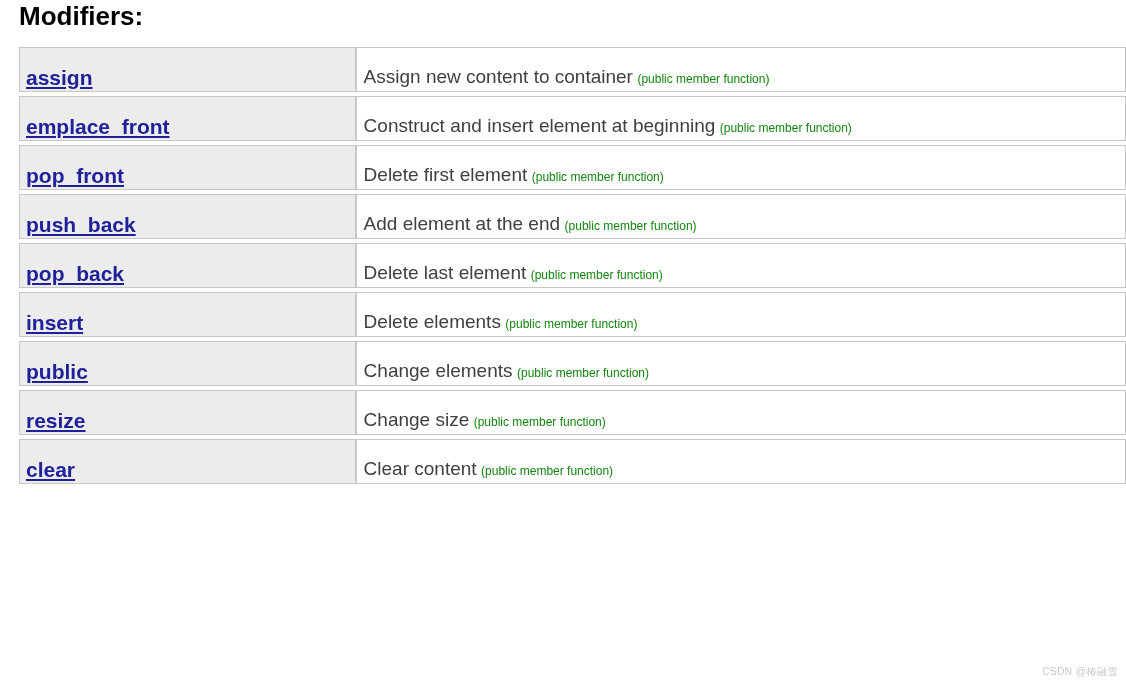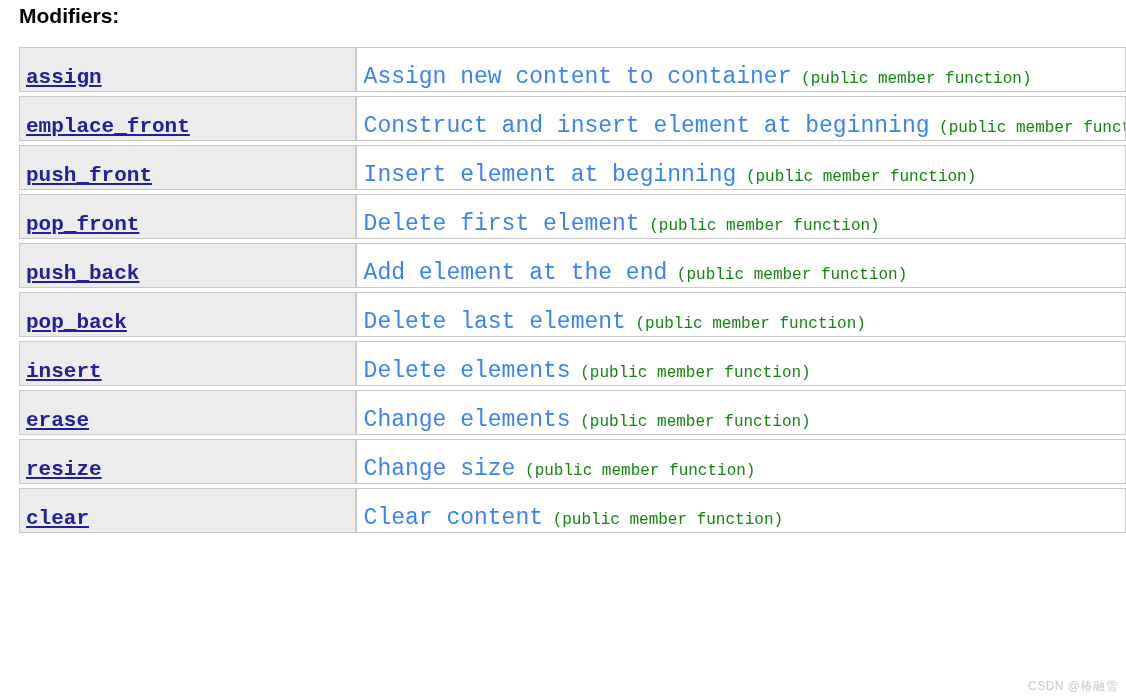--- a/index.html
+++ b/index.html
@@ -13,21 +13,21 @@
     position: relative;
     font-family: "Liberation Sans", sans-serif;
     color: #000000;
     overflow: hidden;
   }
 
   .page-heading {
     position: absolute;
     left: 19px;
     top: 2px;
-    font-size: 21px;
+    font-size: 26px;
     font-weight: bold;
     line-height: 28px;
     color: #000000;
     letter-spacing: 0px;
   }
 
   .member-table {
     position: absolute;
     left: 19px;
     top: 43px;
@@ -40,21 +40,20 @@
   .member-table tr {
     height: 45px;
   }
 
   .member-table td {
     border: 1px solid #c8c8c8;
     padding: 16px 0 0 6px;
     vertical-align: middle;
     height: 45px;
     box-sizing: border-box;
-    font-family: Liberation Mono, monospace;
   }
 
   td.name-cell {
     width: 336px;
     background: #ececec;
   }
 
   td.desc-cell {
     width: 769px;
     background: #ffffff;
@@ -67,36 +66,36 @@
     font-size: 21px;
     font-weight: bold;
     color: #20209a;
     text-decoration: underline;
     text-underline-offset: 2px;
     cursor: pointer;
     display: inline-block;
   }
 
   .desc-text {
-    font-size: 23px;
-    color: #3b82f6;
+    font-size: 19px;
+    color: #404040;
     line-height: 24px;
   }
 
   .desc-kind {
-    font-size: 16px;
+    font-size: 12px;
     color: #13850f;
     line-height: 24px;
   }
 
   .watermark {
     position: absolute;
     right: 8px;
-    bottom: 4px;
-    font-size: 12px;
+    bottom: 20px;
+    font-size: 10px;
     color: #c9c9c9;
     letter-spacing: 0.5px;
     white-space: nowrap;
   }
 </style>
 </head>
 <body>
 
 <div class="page-heading">Modifiers:</div>
 
@@ -110,29 +109,20 @@
         <span class="desc-text">Assign new content to container</span>
         <span class="desc-kind">(public member function)</span>
       </td>
     </tr>
     <tr>
       <td class="name-cell">
         <a class="member-link">emplace_front</a>
       </td>
       <td class="desc-cell">
         <span class="desc-text">Construct and insert element at beginning</span>
-        <span class="desc-kind">(public member function)</span>
-      </td>
-    </tr>
-    <tr>
-      <td class="name-cell">
-        <a class="member-link">push_front</a>
-      </td>
-      <td class="desc-cell">
-        <span class="desc-text">Insert element at beginning</span>
         <span class="desc-kind">(public member function)</span>
       </td>
     </tr>
     <tr>
       <td class="name-cell">
         <a class="member-link">pop_front</a>
       </td>
       <td class="desc-cell">
         <span class="desc-text">Delete first element</span>
         <span class="desc-kind">(public member function)</span>
@@ -160,21 +150,21 @@
       <td class="name-cell">
         <a class="member-link">insert</a>
       </td>
       <td class="desc-cell">
         <span class="desc-text">Delete elements</span>
         <span class="desc-kind">(public member function)</span>
       </td>
     </tr>
     <tr>
       <td class="name-cell">
-        <a class="member-link">erase</a>
+        <a class="member-link">public</a>
       </td>
       <td class="desc-cell">
         <span class="desc-text">Change elements</span>
         <span class="desc-kind">(public member function)</span>
       </td>
     </tr>
     <tr>
       <td class="name-cell">
         <a class="member-link">resize</a>
       </td>

